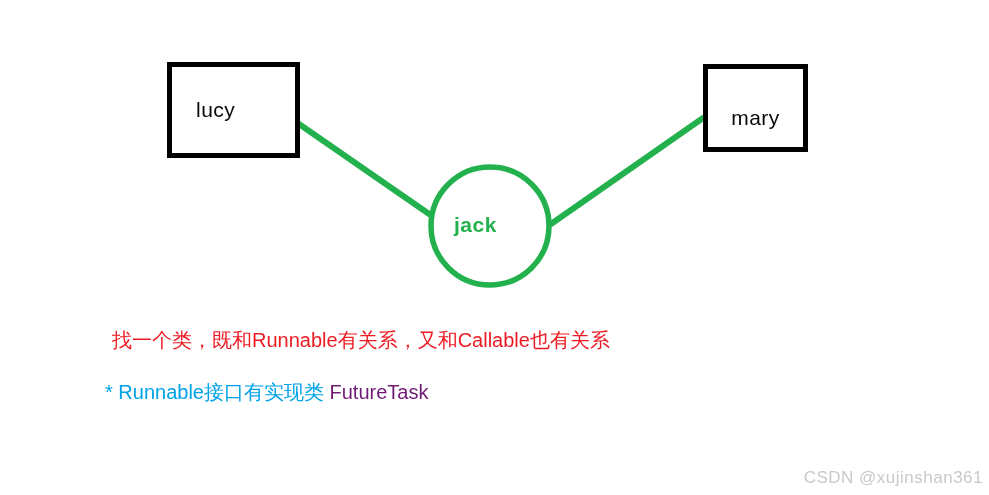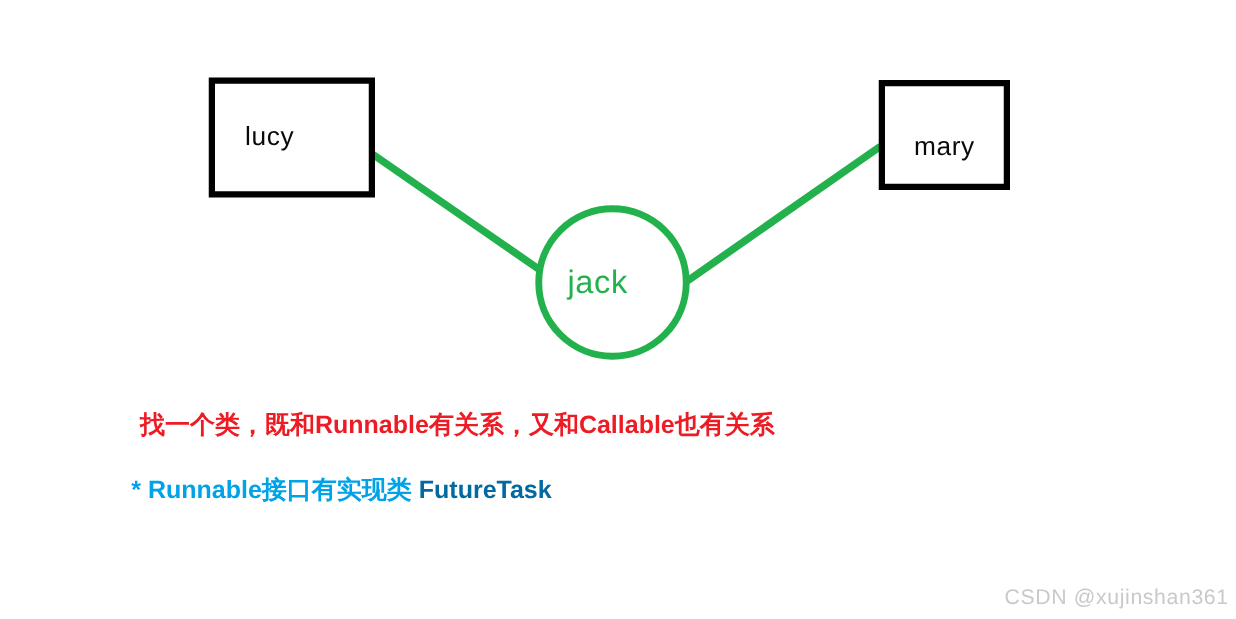--- a/index.html
+++ b/index.html
@@ -46,38 +46,38 @@
   .box-mary {
     left: 703px; top: 64px;
     width: 105px; height: 88px;
     justify-content: center;
     padding-top: 20px;
     text-align: center;
   }
   .jack-label {
     position: absolute;
     left: 454px; top: 214px;
-    font-weight: normal;
-    font-size: 26px;
+    font-weight: bold;
+    font-size: 21px;
     line-height: 22px;
     color: #22b14c;
     letter-spacing: 0.5px;
   }
   .note {
     position: absolute;
-    font-weight: bold;
+    font-weight: normal;
     font-size: 20px;
     line-height: 22px;
     white-space: nowrap;
   }
   .note-heading { left: 112px; top: 329px; color: #ed1c24; }
   .note-bullet1 { left: 105px; top: 381px; }
   .note-bullet2 { left: 105px; top: 416px; }
   .txt-blue { color: #00a2e8; margin-top: 36px; }
-  .txt-red  { color: #0369a1; }
+  .txt-red  { color: #701a75; }
   .watermark {
     position: absolute;
     right: 6px; top: 468px;
     font-size: 17px;
     font-weight: normal;
     color: #c9c9c9;
     letter-spacing: 0.5px;
   }
 </style>
 </head>

